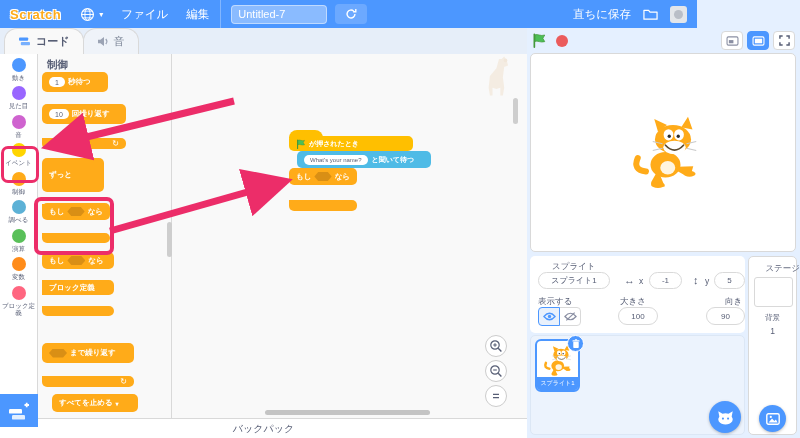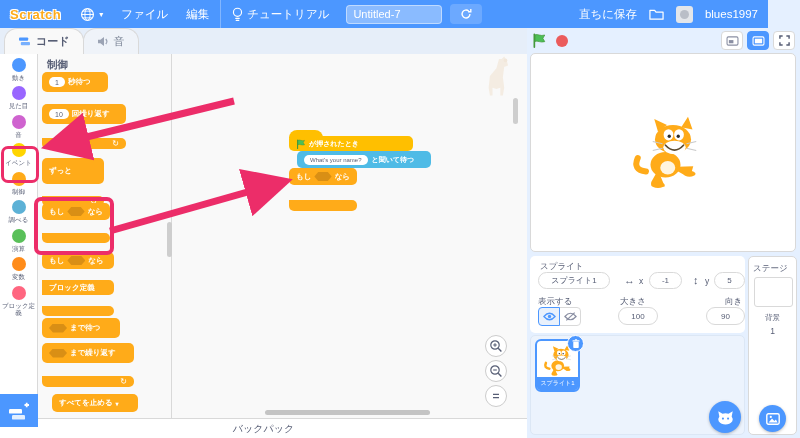--- a/index.html
+++ b/index.html
@@ -1,19 +1,19 @@
 <!DOCTYPE html>
 <html><head>
 <meta charset="utf-8">
 <style>
   html,body{margin:0;padding:0;background:#fff;font-family:"Liberation Sans",sans-serif;}
   #app{position:relative;width:800px;height:438px;overflow:hidden;background:#E5F0FF;font-family:"Liberation Sans",sans-serif;}
   .ab{position:absolute;}
   
-  #topbar{left:0;top:0;width:768px;height:28px;background:#4C97FF;display:flex;align-items:center;color:#fff;font-size:11.5px;box-sizing:border-box;padding:12px 10px;z-index:10;}
+  #topbar{left:0;top:0;width:697px;height:28px;background:#4C97FF;display:flex;align-items:center;color:#fff;font-size:11.5px;box-sizing:border-box;padding:12px 10px;z-index:10;}
   .logo{font-weight:800;font-size:13px;color:#FFAB19;letter-spacing:.5px;text-shadow:-1px -1px 0 #fff,1px -1px 0 #fff,-1px 1px 0 #fff,1px 1px 0 #fff;margin-right:10px;cursor:pointer;}
   .menu-item{display:flex;align-items:center;gap:4px;padding:0 9px;height:28px;cursor:pointer;white-space:nowrap;}
   .vdiv{width:1px;height:28px;background:rgba(255,255,255,.3);margin:0 2px;}
   .title-input{background:hsla(0,0%,100%,.35);border:1px solid hsla(0,0%,100%,.45);border-radius:4px;color:#fff;font-weight:400;font-size:11px;height:17px;width:82px;padding:0 6px;margin:0 8px;font-family:"Liberation Sans",sans-serif;}
   .title-input::placeholder{color:#fff;}
   .proj-btn{background:hsla(0,0%,100%,.18);border-radius:4px;height:20px;display:flex;align-items:center;gap:6px;padding:0 10px;font-size:11px;cursor:pointer;white-space:nowrap;}
   .tb-right{margin-left:auto;display:flex;align-items:center;gap:12px;}
   .avatar{width:17px;height:17px;border-radius:3px;background:#E3E6EA;display:flex;align-items:center;justify-content:center;overflow:hidden;}
   .avatar span{width:9px;height:9px;border-radius:50%;background:#B9BEC7;display:block;}
   .caret{font-size:8px;}
@@ -199,44 +199,34 @@
     <span class="logo">Scratch</span>
     <span class="menu-item">
       <svg width="15" height="15">
           <use href="#globe"></use>
         </svg>
       <span class="caret">▾</span>
     </span>
     <span class="menu-item">ファイル</span>
     <span class="menu-item">編集</span>
     <span class="vdiv"></span>
-    <span class="menu-item">
-      <svg width="11" height="15">
-          <use href="#bulb"></use>
-        </svg>
-      <span>チュートリアル</span>
-    </span>
     <input class="title-input" readonly="" value="Untitled-7" style="">
     <span class="proj-btn">
       <svg width="12" height="12">
           <use href="#refresh"></use>
         </svg>
     </span>
     <span class="tb-right">
       <span class="menu-item" style="padding:0">直ちに保存</span>
       <svg width="15" height="13">
           <use href="#folder"></use>
         </svg>
       <span class="avatar">
           <span></span>
         </span>
-      <span class="menu-item" style="padding:0;gap:5px">
-        <span>blues1997</span>
-
-      </span>
     </span>
   </div>
 
   <div id="tabrow" class="ab">
     <span class="tab active">
       <svg width="13" height="11">
           <use href="#code-glyph"></use>
         </svg>
       <span>コード</span>
     </span>
@@ -329,21 +319,21 @@
         <span class="pill">10</span>
         <span>回繰り返す</span>
       </div>
       <div class="gap" style="height:14px"></div>
       <div class="bar bot" style="height:11px">
           <span class="loopIcon">↻</span>
         </div>
     </div>
 
     <div class="cblk" style="left:4px;top:104px;width:62px">
-      <div class="bar" style="height:26px">
+      <div class="bar" style="height:34px">
           <span>ずっと</span>
         </div>
       <div class="gap" style="height:12px"></div>
       <div class="bar bot" style="height:10px">
           <span class="loopIcon">↻</span>
         </div>
     </div>
 
     <div class="cblk" style="left:4px;top:149px;width:68px">
       <div class="bar" style="height:17px">
@@ -362,24 +352,20 @@
         <span>なら</span>
       </div>
       <div class="gap" style="height:11px"></div>
       <div class="bar" style="height:15px;border-radius:0 5px 5px 0">
           <span>ブロック定義</span>
         </div>
       <div class="gap" style="height:11px"></div>
       <div class="bar bot" style="height:10px"></div>
     </div>
 
-    <div class="blk ab" style="left:4px;top:264px;width:78px;height:20px">
-      <span class="hex"></span>
-      <span>まで待つ</span>
-    </div>
 
     <div class="cblk" style="left:4px;top:289px;width:92px">
       <div class="bar" style="height:20px">
         <span class="hex"></span>
         <span>まで繰り返す</span>
       </div>
       <div class="gap" style="height:13px"></div>
       <div class="bar bot" style="height:11px">
           <span class="loopIcon">↻</span>
         </div>
@@ -450,21 +436,21 @@
     <line x1="110" y1="231" x2="276" y2="184" stroke="#EC2D69" stroke-width="7" marker-end="url(#ah)"></line>
   </svg>
 
   <div id="stagecard" class="ab card">
     <svg class="ab" style="left:100px;top:62px" width="75" height="75">
         <use href="#cat"></use>
       </svg>
   </div>
 
   <div id="spritepanel" class="ab card">
-    <span class="sp-lbl" style="left:10px;top:5px">スプライト</span>
+    <span class="sp-lbl" style="left:22px;top:5px">スプライト</span>
     <input class="sp-input" style="left: 8px; top: 16px; width: 72px; height: 17px;" readonly="" value="スプライト1">
     <span class="sp-icon" style="left:94px;top:19px">↔</span>
     <span class="sp-lbl" style="left:109px;top:20px">x</span>
     <input class="sp-input" style="left: 119px; top: 16px; width: 33px; height: 17px;" readonly="" value="-1">
     <span class="sp-icon" style="left:163px;top:19px">↕</span>
     <span class="sp-lbl" style="left:175px;top:20px">y</span>
     <input class="sp-input" style="left: 184px; top: 16px; width: 31px; height: 17px;" readonly="" value="5">
     <span class="sp-lbl" style="left:8px;top:40px">表示する</span>
     <span class="eyebtn on" style="left:8px;top:51px;border-radius:4px 0 0 4px">
         <svg width="13" height="9">
@@ -495,21 +481,21 @@
         </span>
     </div>
     <div class="addbtn" style="left:178px;top:65px;width:32px;height:32px">
       <svg width="17" height="15">
           <use href="#cat-head"></use>
         </svg>
     </div>
   </div>
 
   <div id="stagecol" class="ab card">
-    <span class="sp-lbl" style="left:4px;top:6px;width:100%;text-align:left">ステージ</span>
+    <span class="sp-lbl" style="left:4px;top:6px;width:100%;text-align:right">ステージ</span>
     <span class="ab" style="left:5px;top:20px;width:37px;height:28px;background:#fff;border:1px solid #D9D9D9;border-radius:3px"></span>
     <span class="sp-lbl" style="left:0;top:56px;width:100%;text-align:center;font-size:7.5px">背景</span>
     <span class="sp-lbl" style="left:0;top:69px;width:100%;text-align:center">1</span>
     <div class="addbtn" style="left:10px;top:148px;width:27px;height:27px">
       <svg width="14" height="12">
           <use href="#pic"></use>
         </svg>
     </div>
   </div>
 

